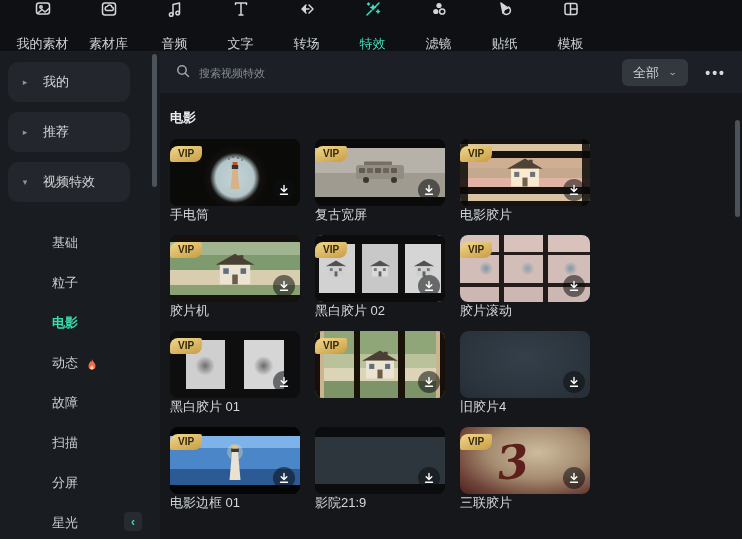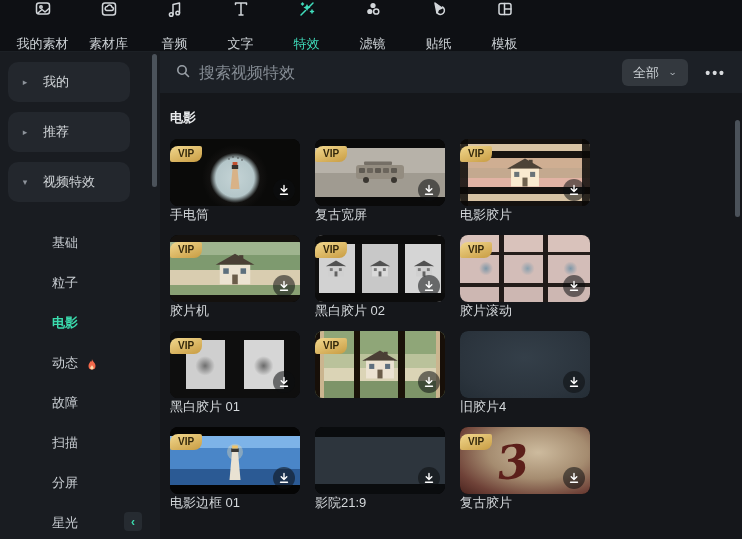--- a/index.html
+++ b/index.html
@@ -32,21 +32,21 @@
     background:#4b525a; border-radius:3px; }
   .collapse-btn { position:absolute; bottom:8px; right:18px; width:18px; height:19px;
     background:#262b31; border-radius:4px; color:#3bdcae; font-size:12px; font-weight:bold;
     display:flex; align-items:center; justify-content:center; cursor:pointer; }
 
   
   .main { flex:1; position:relative; background:#15171b; }
   .searchrow { height:41px; background:#1c2026; display:flex; align-items:center; padding:0 16px; gap:9px; }
   .searchrow svg { width:14px; height:14px; stroke:#9aa0a7; fill:none; stroke-width:1.6; stroke-linecap:round; }
   .search-input { flex:1; background:transparent; border:none; outline:none;
-    font-size:16px; color:#ccd1d5; font-family:inherit; }
+    font-size:11px; color:#ccd1d5; font-family:inherit; }
   .search-input::placeholder { color:#858c94; }
   .filter-chip { background:#33383e; border-radius:6px; height:27px; padding:8px 11px;
     display:flex; align-items:center; gap:9px; font-size:13px; color:#ccd1d5; cursor:pointer; }
   .filter-chip .chev { font-size:11px; color:#aeb4ba; transform:scaleY(.8); }
   .more-dots { color:#d7dadd; font-size:14px; font-weight:bold; letter-spacing:2px; margin-left:8px; cursor:pointer; }
 
   .content { padding:12px 0 0 10px; }
   .section-title { font-size:13px; font-weight:bold; color:#e9ebed; margin:4px 0 12px 0; }
   .grid { display:grid; grid-template-columns:repeat(3,130px); column-gap:15px; }
   .cell { margin-bottom:11px; }
@@ -120,20 +120,28 @@
           <circle cx="12.7" cy="14" r="1.8"></circle>
         </svg></span>
     <span>音频</span>
   </div>
   <div class="nav-item">
     <span><svg viewBox="0 0 20 20">
           <path d="M4.5 5.5 V4 h11 v1.5 M10 4 v12 M8 16 h4"></path>
         </svg></span>
     <span>文字</span>
   </div>
+  <div class="nav-item">
+    <span><svg viewBox="0 0 20 20">
+          <path d="M9 6 L5 10 L9 14" fill="#d2d6da"></path>
+          <path d="M9 10 h3"></path>
+          <path d="M12 6 L16 10 L12 14"></path>
+        </svg></span>
+    <span>转场</span>
+  </div>
   <div class="nav-item active">
     <span><svg viewBox="0 0 20 20">
           <path d="M11.5 8.5 L16 4 M4 16 l4.5-4.5"></path>
           <path d="M10 5 l1.2 2.3 2.3 1.2 -2.3 1.2 -1.2 2.3 -1.2-2.3 -2.3-1.2 2.3-1.2 z" fill="#40ddbc" stroke="none"></path>
           <path d="M15 11 v3 M13.5 12.5 h3 M5.5 4 v2 M4.5 5 h2"></path>
         </svg></span>
     <span>特效</span>
   </div>
   <div class="nav-item">
     <span><svg viewBox="0 0 20 20">
@@ -456,21 +464,21 @@
             <div class="thumb t-retro">
               <span class="retro3">3</span>
             </div>
             <span class="vip">VIP</span>
             <span class="dl">
                 <svg viewBox="0 0 12 12">
                   <path d="M6 1.5 v5.5 M3.2 4.8 L6 7.5 L8.8 4.8 M2.5 10.2 h7"></path>
                 </svg>
               </span>
           </div>
-          <div class="card-label">复古胶片</div>
+          <div class="card-label">三联胶片</div>
         </div>
 
       </div>
     </div>
 
     <div style="position:absolute; top:68px; right:2px; width:5px; height:97px; background:#4b525a; border-radius:3px;"></div>
   </div>
 </div>
 
 </body></html>

